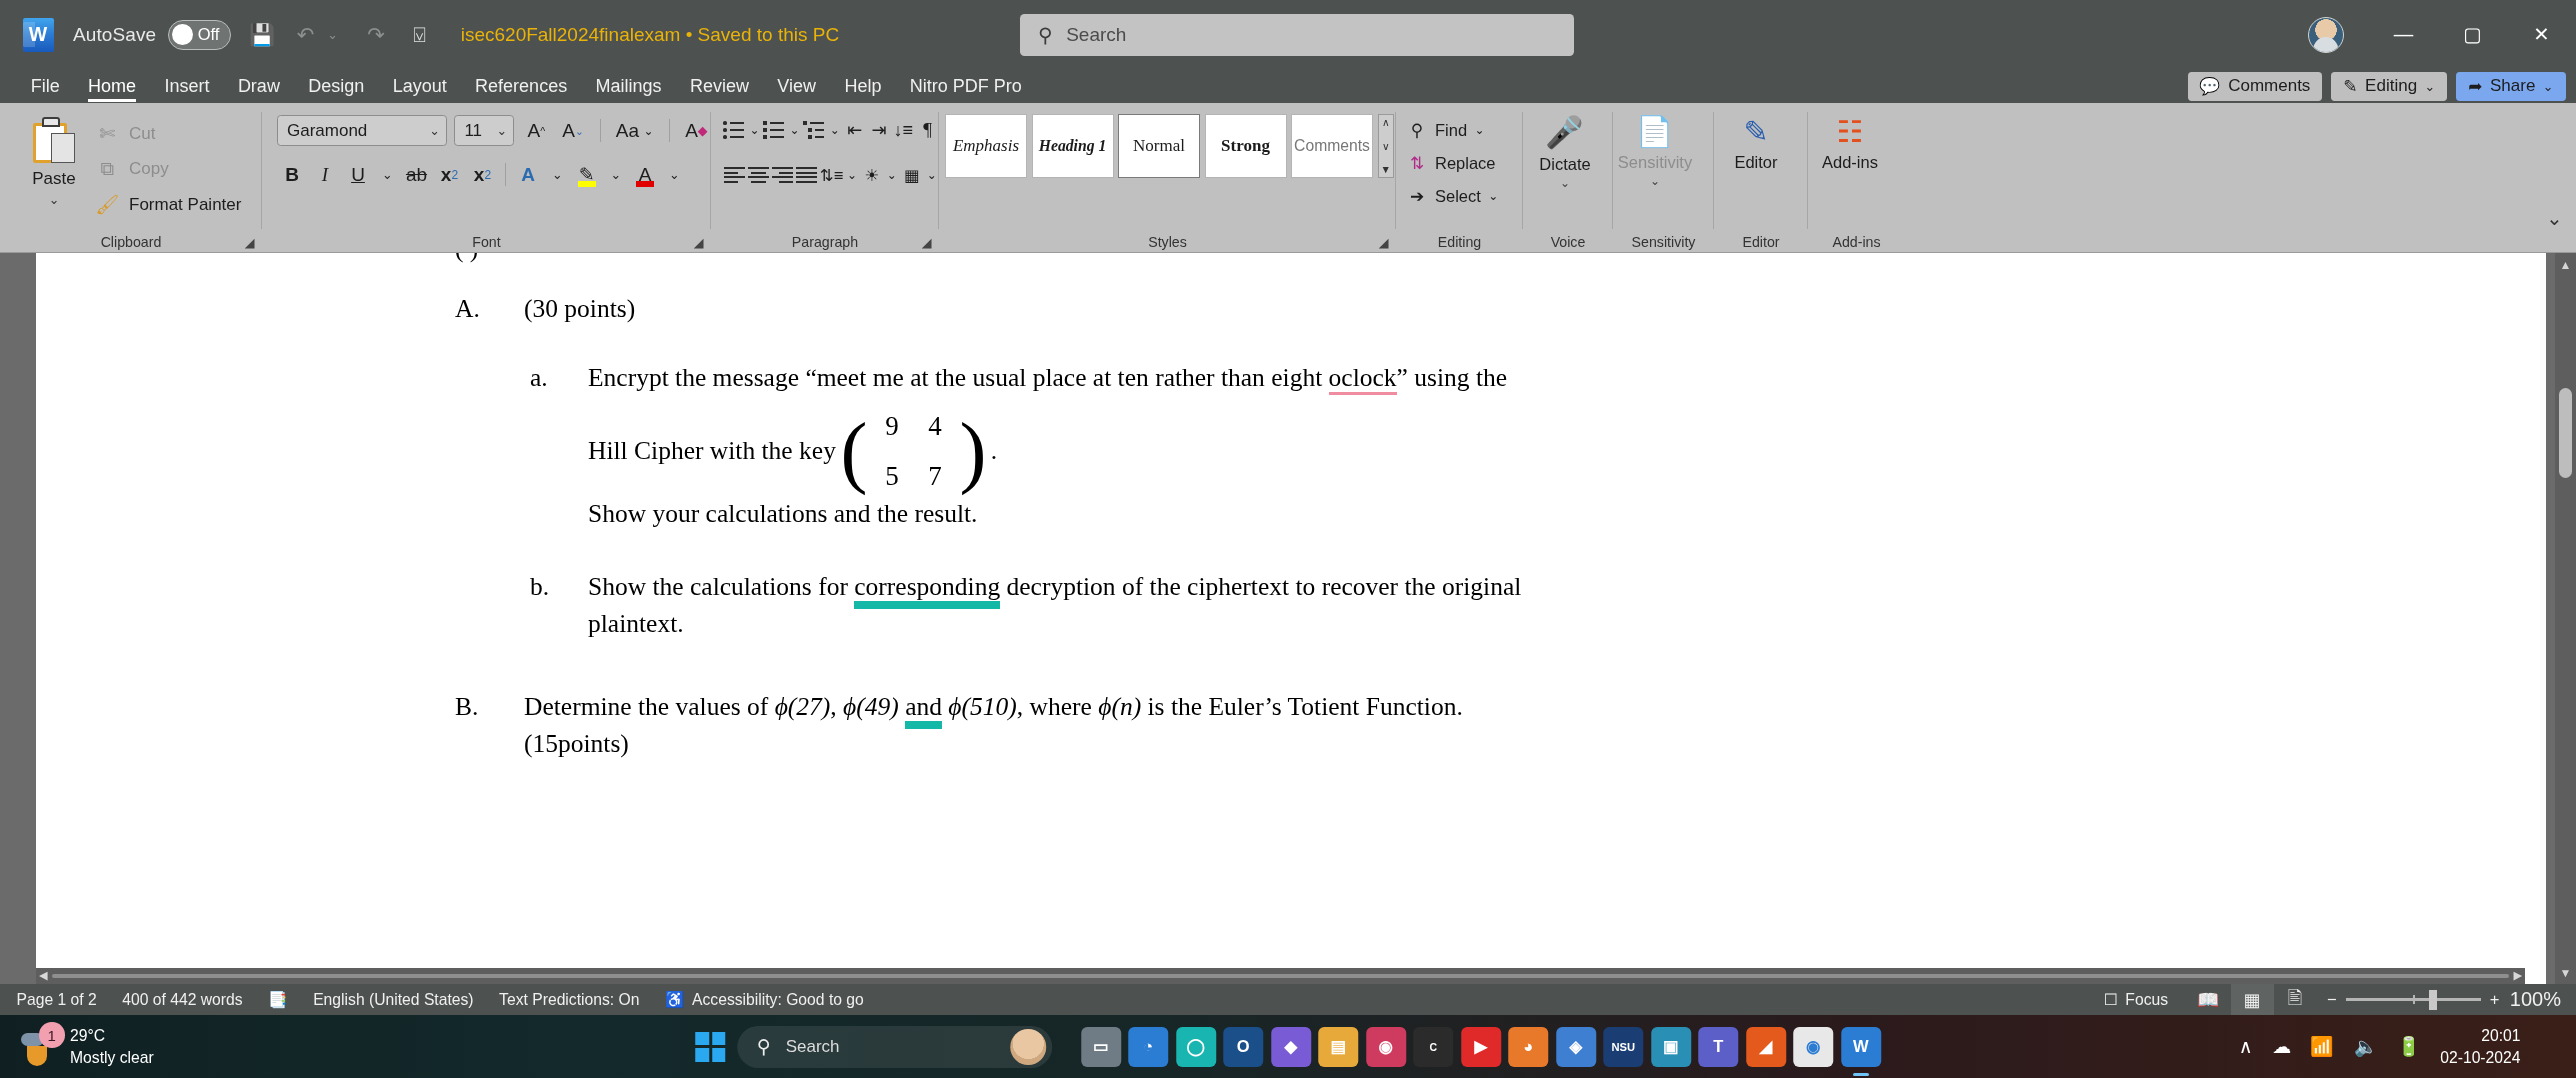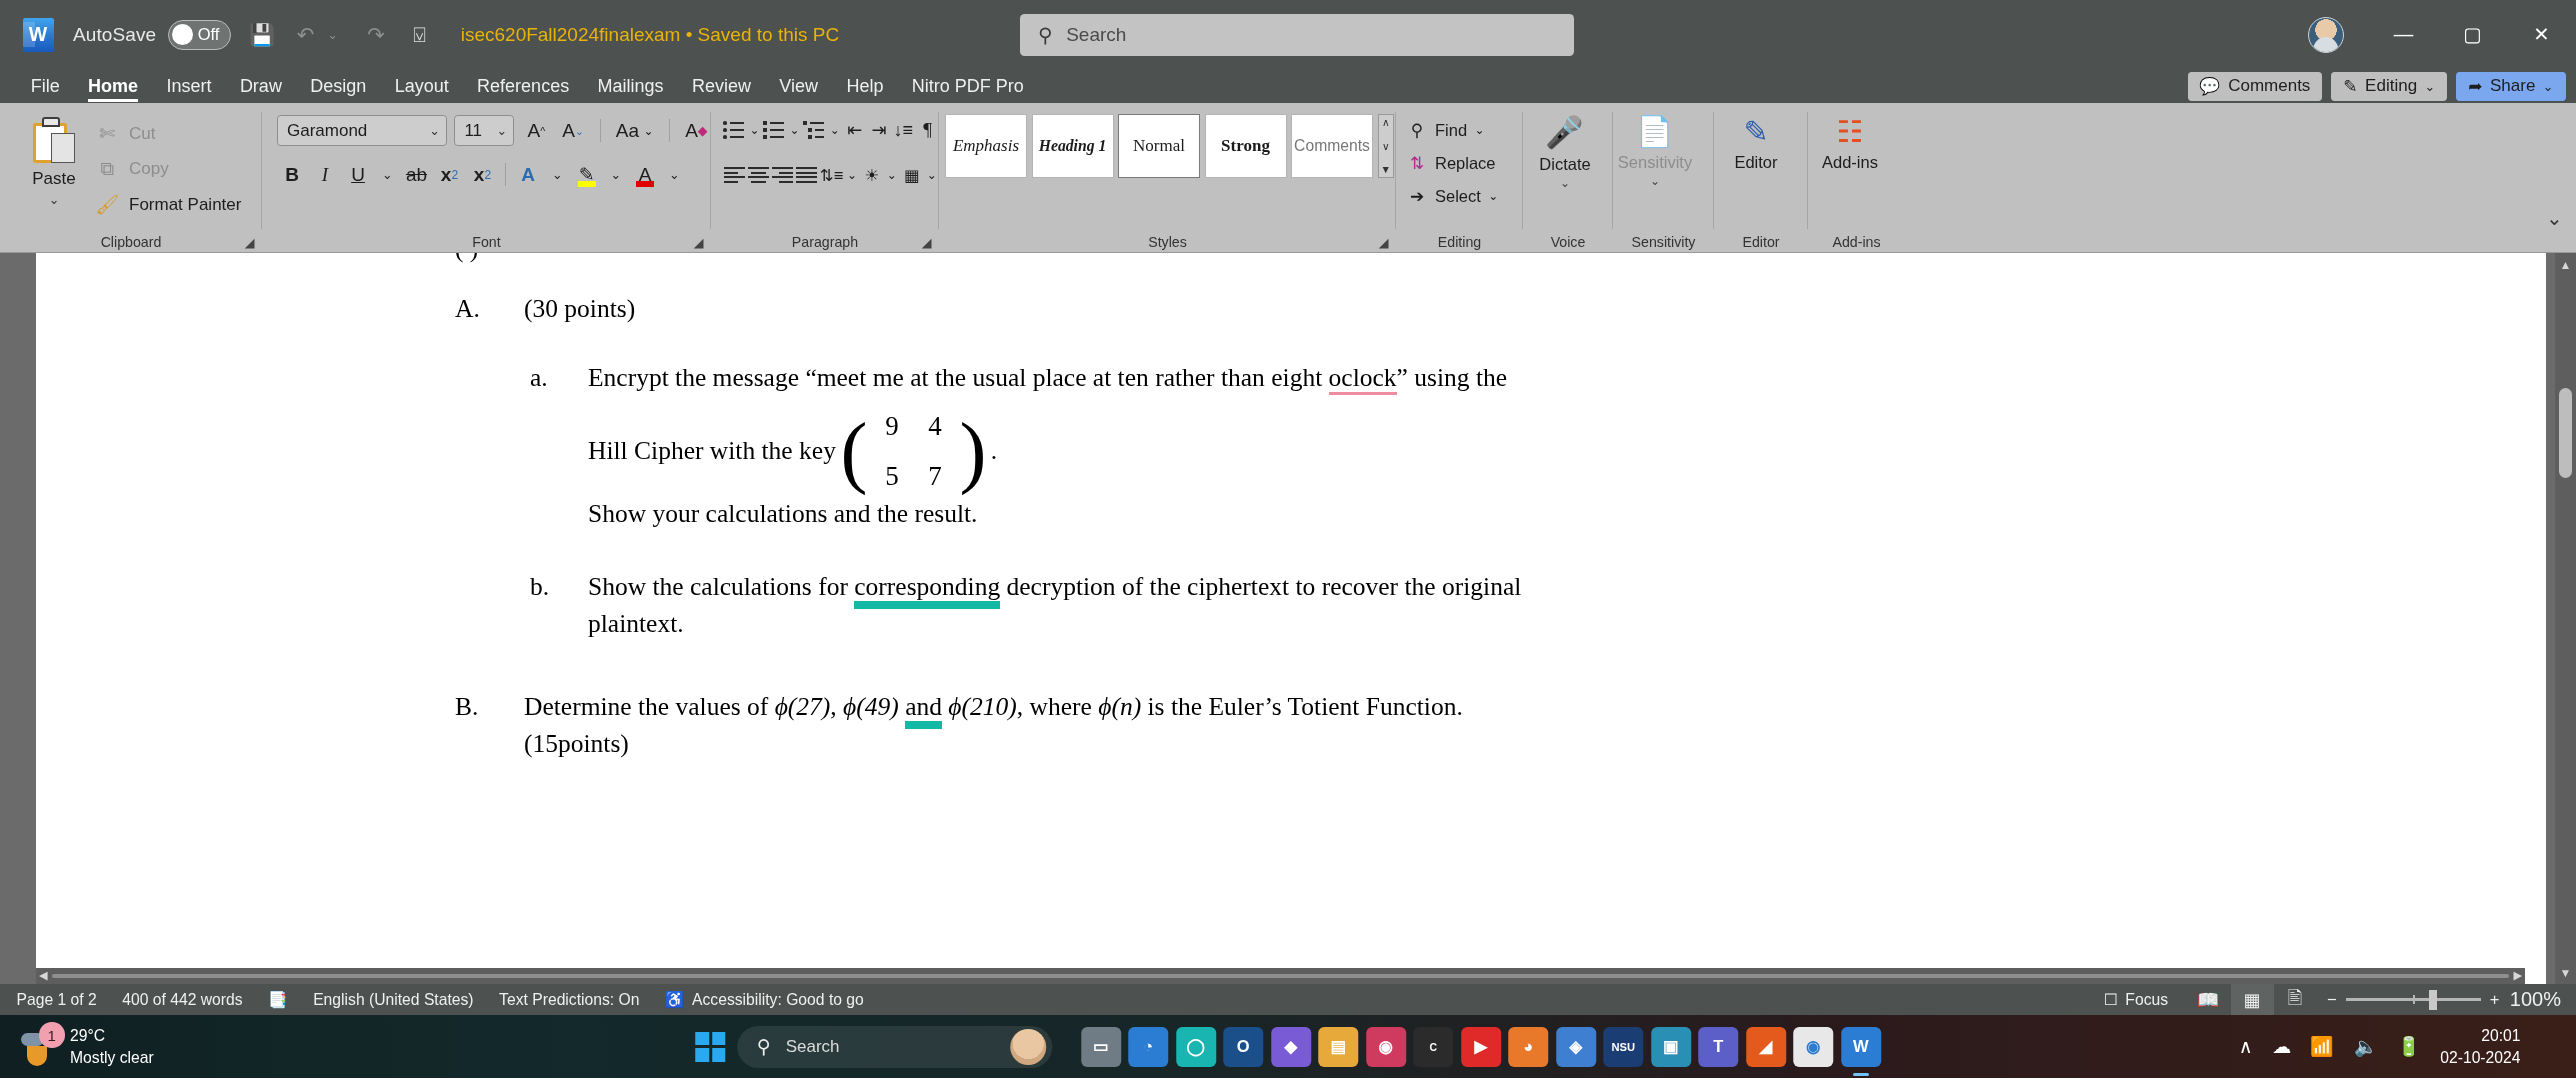--- a/index.html
+++ b/index.html
@@ -67,21 +67,21 @@
 
   
   .tabrow {
     height: 34px; background: #4d5150; display: flex; align-items: center;
     flex: 0 0 34px; position: relative; padding-left: 16.5px;
   }
   .tab {
     color: #f0f0f0; font-size: 18px; padding: 0 14.2px; height: 34px; line-height: 34px;
     cursor: pointer; white-space: nowrap;
   }
-  .tab.active { color: #ffffff; font-weight: bold; position: relative; }
+  .tab.active { color: #ffffff; font-weight: normal; position: relative; }
   .tab.active:after {
     content: ""; position: absolute; left: 14.2px; right: 14.2px; bottom: 1.5px; height: 2.2px; background: #fff;
   }
   .tabrow-right { position: absolute; right: 10.5px; top: 3px; display: flex; align-items: center; gap: 9px; }
   .pill {
     height: 28.5px; border-radius: 3.7px; background: #bfbfbf; color: #1d1d1d;
     display: flex; align-items: center; padding: 0 12px; font-size: 17px; gap: 7.5px; cursor: pointer;
   }
   .pill.share { background: #7ba7ef; }
 
@@ -688,21 +688,21 @@
           <span class="mark">b.</span>
           <span class="body">
             <span>Show the calculations for </span><span class="gram-err">corresponding</span><span> decryption of the ciphertext to recover the original</span>
             <span style="display:block">plaintext.</span>
           </span>
         </div>
 
         <div class="lineB">
           <span class="mark">B.</span>
           <span>
-            <span>Determine the values of </span><span class="phi">ϕ(27)</span><span>, </span><span class="phi">ϕ(49)</span>&nbsp;<span class="gram-err">and</span>&nbsp;<span class="phi">ϕ(210)</span><span>, where </span><span class="phi">ϕ(n)</span><span> is the Euler’s Totient Function.</span>
+            <span>Determine the values of </span><span class="phi">ϕ(27)</span><span>, </span><span class="phi">ϕ(49)</span>&nbsp;<span class="gram-err">and</span>&nbsp;<span class="phi">ϕ(510)</span><span>, where </span><span class="phi">ϕ(n)</span><span> is the Euler’s Totient Function.</span>
             <span style="display:block">(15points)</span>
           </span>
         </div>
       </div>
 
       <div class="hscroll">
         <span class="arr">◀</span>
         <span class="track"></span>
         <span class="arr">▶</span>
       </div>

